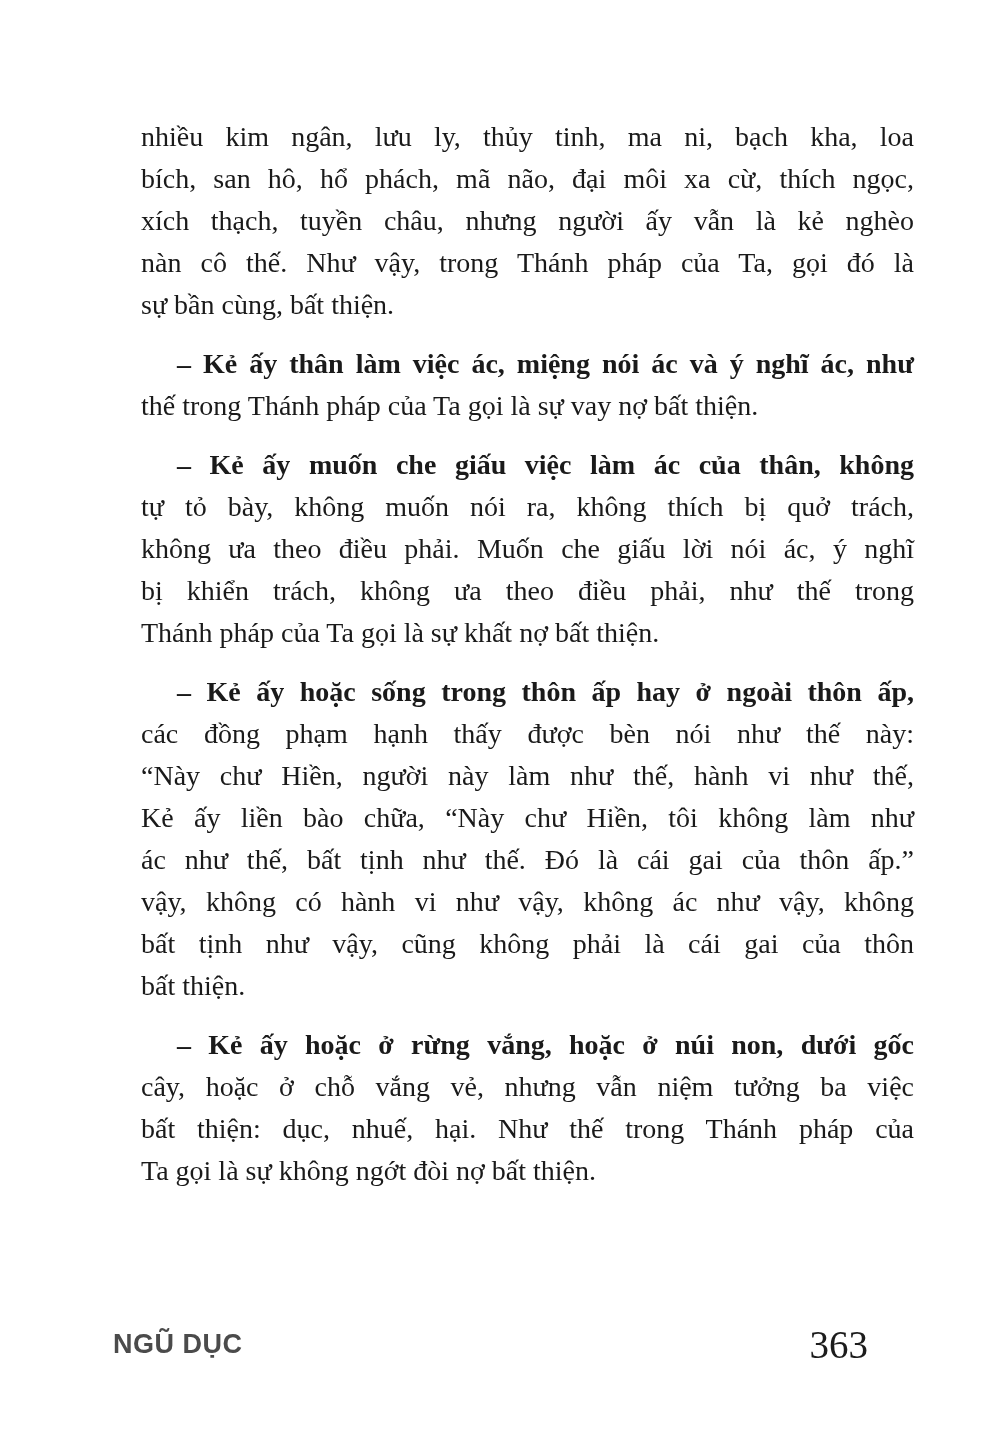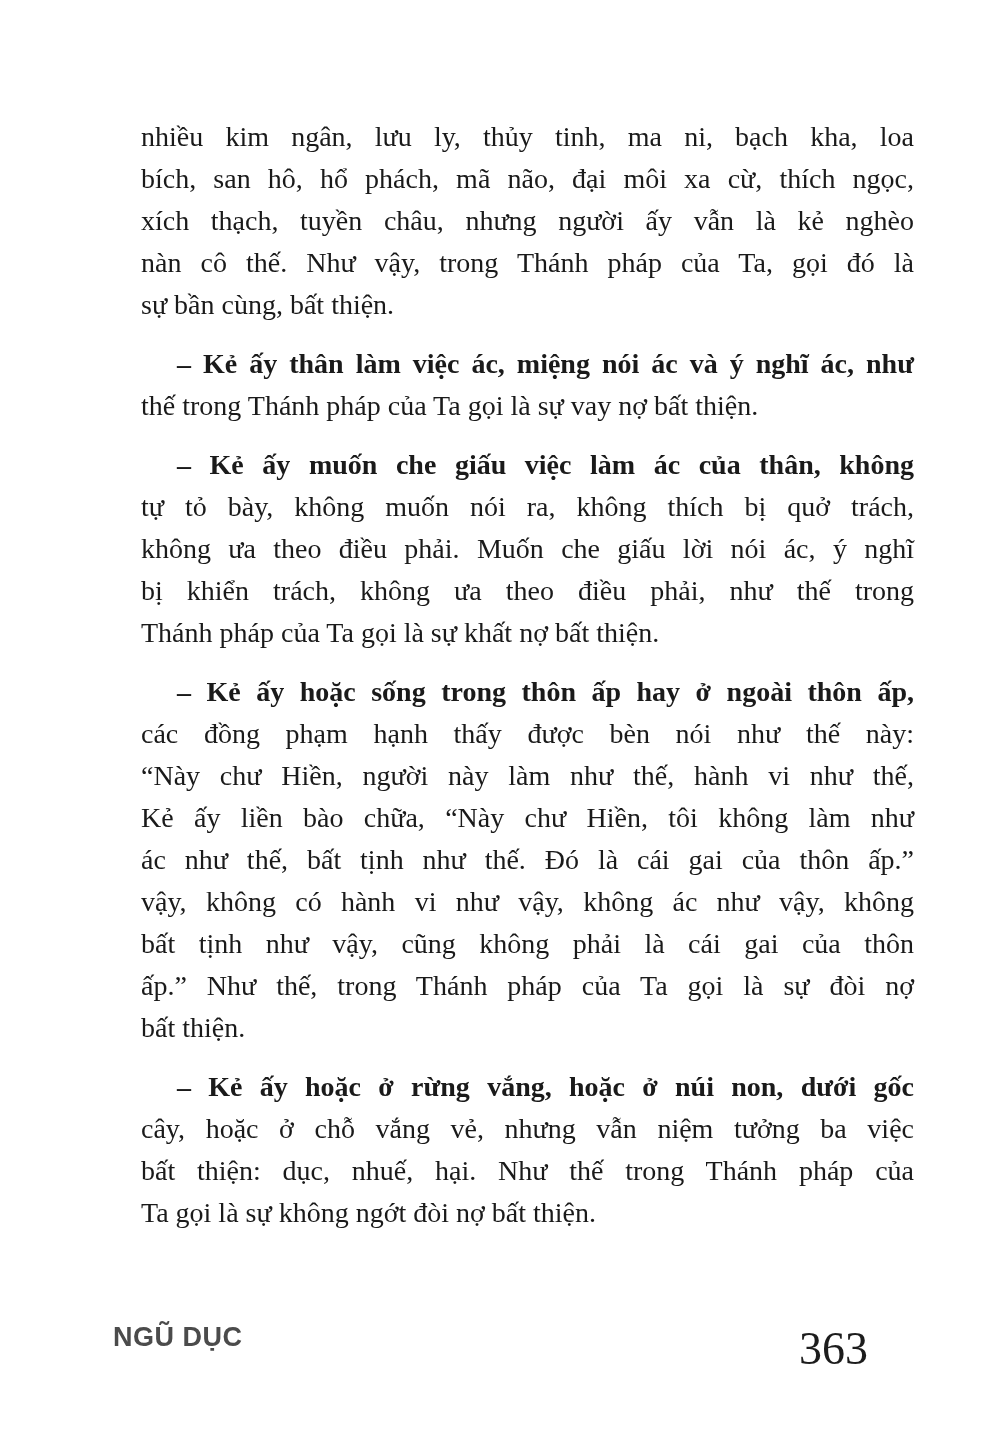--- a/index.html
+++ b/index.html
@@ -30,32 +30,32 @@
   }
   .line.last { text-align-last: left; }
   .para.indent > .line:first-child { text-indent: 36px; font-weight: bold; }
   .footer {
     position: absolute;
     left: 113px;
     width: 773px;
     top: 1322px;
     display: flex;
     justify-content: space-between;
-    align-items: flex-start;
+    align-items: center;
   }
   .running-head {
     font-family: "Liberation Sans", sans-serif;
     font-weight: bold;
     font-size: 27px;
     letter-spacing: 0.5px;
     color: #4b4b4b;
   }
   .page-number {
     font-family: "Liberation Serif", serif;
-    font-size: 46px;
+    font-size: 39px;
     color: #1c1c1c;
     margin-right: 18px;
   }
 </style>
 </head>
 <body>
 
 <div class="page">
 
   <div class="content">
@@ -82,21 +82,20 @@
     </div>
 
     <div class="para indent">
       <div class="line">– Kẻ ấy hoặc sống trong thôn ấp hay ở ngoài thôn ấp,</div>
       <div class="line">các đồng phạm hạnh thấy được bèn nói như thế này:</div>
       <div class="line">“Này chư Hiền, người này làm như thế, hành vi như thế,</div>
       <div class="line">Kẻ ấy liền bào chữa, “Này chư Hiền, tôi không làm như</div>
       <div class="line">ác như thế, bất tịnh như thế. Đó là cái gai của thôn ấp.”</div>
       <div class="line">vậy, không có hành vi như vậy, không ác như vậy, không</div>
       <div class="line">bất tịnh như vậy, cũng không phải là cái gai của thôn</div>
-      <div class="line">ấp.” Như thế, trong Thánh pháp của Ta gọi là sự đòi nợ</div>
       <div class="line last">bất thiện.</div>
     </div>
 
     <div class="para indent">
       <div class="line">– Kẻ ấy hoặc ở rừng vắng, hoặc ở núi non, dưới gốc</div>
       <div class="line">cây, hoặc ở chỗ vắng vẻ, nhưng vẫn niệm tưởng ba việc</div>
       <div class="line">bất thiện: dục, nhuế, hại. Như thế trong Thánh pháp của</div>
       <div class="line last">Ta gọi là sự không ngớt đòi nợ bất thiện.</div>
     </div>
 

